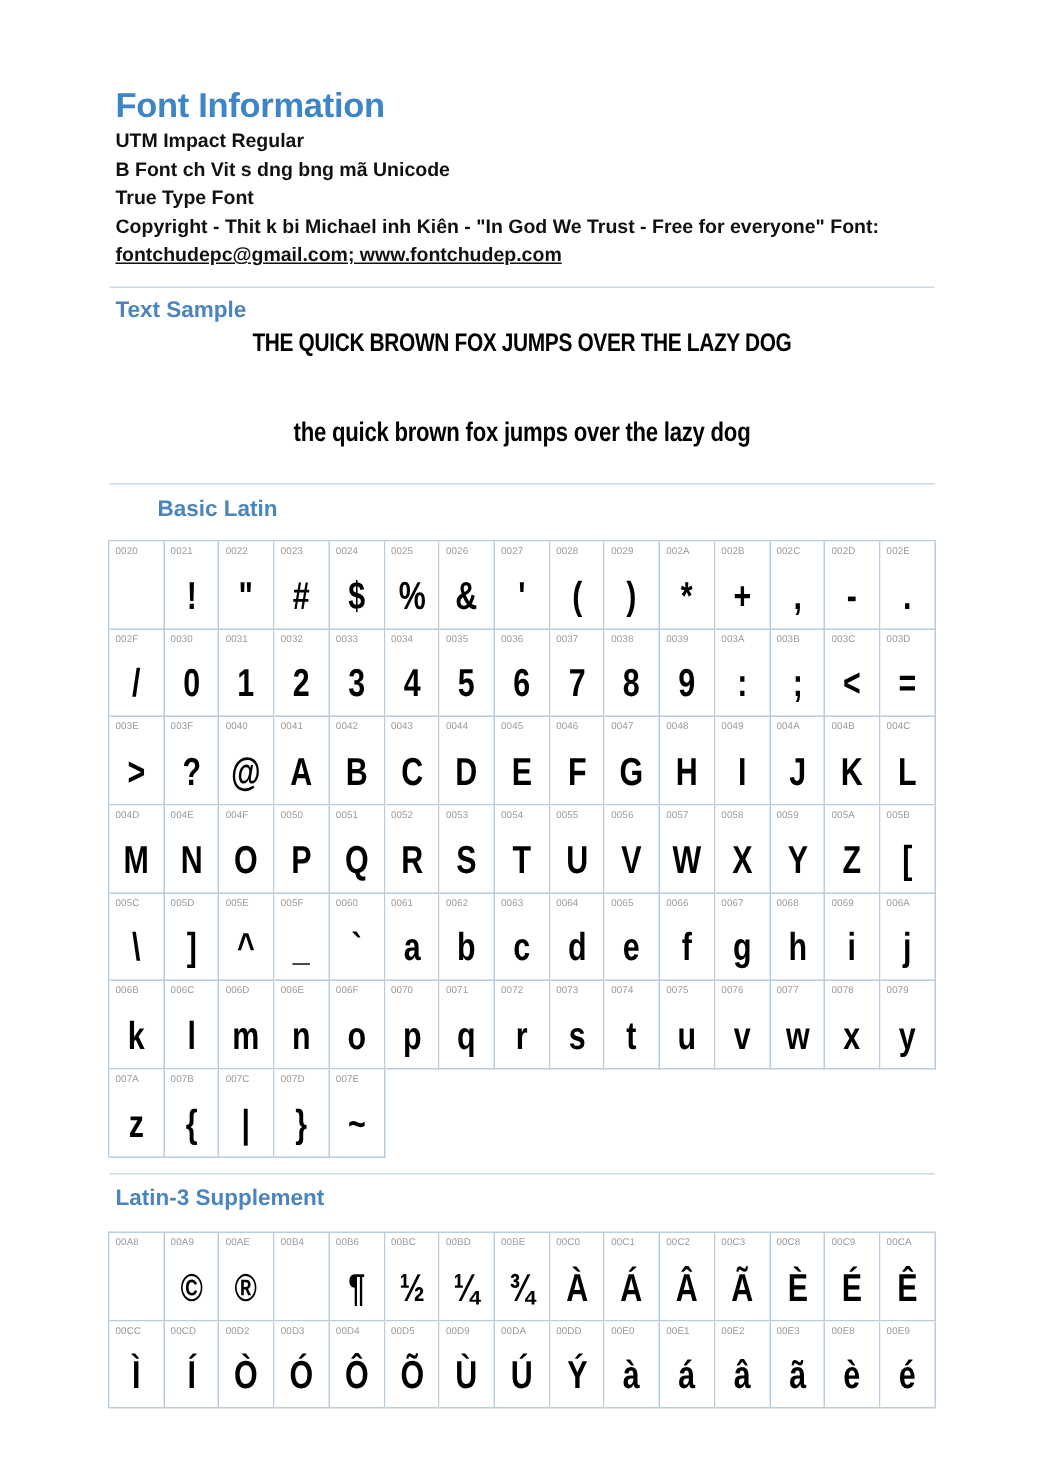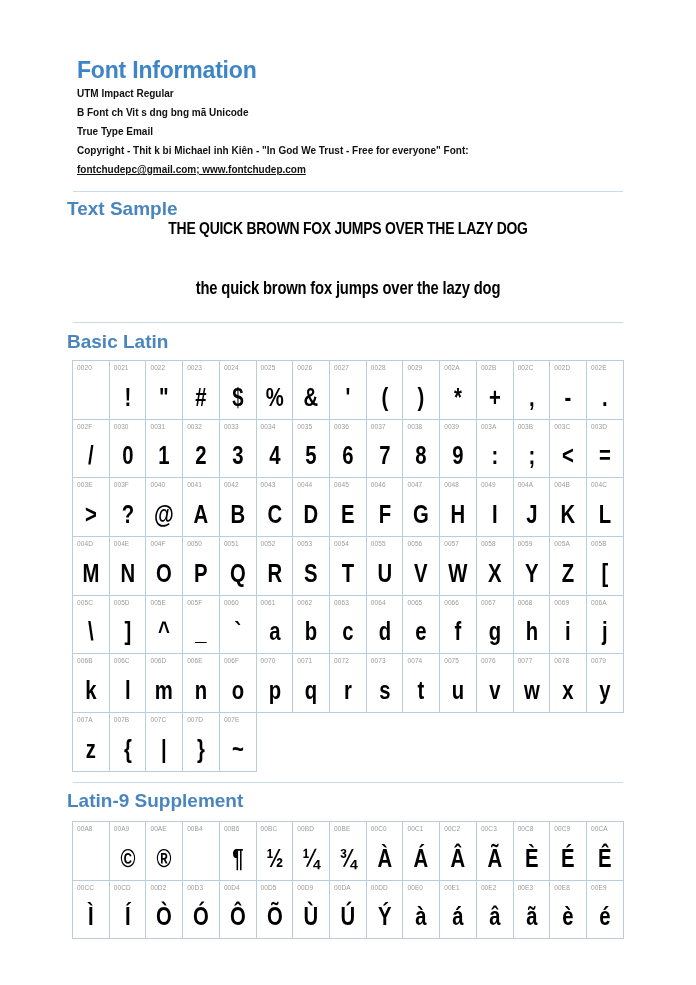--- a/index.html
+++ b/index.html
@@ -9,33 +9,33 @@
     .page { position: absolute; left: 0; top: 0; width: 636px; height: 985px; }
 
     .title {
       position: absolute; left: 77px; top: 57px;
       font-family: "Liberation Sans", sans-serif; font-weight: bold;
       font-size: 23px; color: #3d85c6; letter-spacing: -0.2px;
     }
     .info-line {
       position: absolute; left: 77px;
       font-family: "Liberation Sans", sans-serif; font-weight: bold;
-      font-size: 10px; line-height: 18px; color: #111;
+      font-size: 13px; line-height: 18px; color: #111;
       white-space: nowrap;
     }
 
     .divider {
       position: absolute; left: 73px; width: 550px; height: 1px;
       background: #c9dbea;
     }
 
     .section-heading {
-      position: absolute; left: 67px;
+      position: absolute; left: 77px;
       font-family: "Liberation Sans", sans-serif; font-weight: bold;
-      font-size: 19px; color: #4a86bd;
+      font-size: 15px; color: #4a86bd;
     }
 
     .sample {
       position: absolute; left: 73px; width: 550px; text-align: center;
       font-family: "Liberation Sans Narrow", "Liberation Sans", sans-serif;
       font-weight: bold; color: #000; white-space: nowrap;
       transform-origin: center center;
     }
     .sample-upper { top: 219px; font-size: 17px; transform: scaleX(0.82); letter-spacing: -0.3px; }
     .sample-lower { top: 278px; font-size: 18px; transform: scaleX(0.82); letter-spacing: -0.2px; }
@@ -68,33 +68,33 @@
     }
   </style>
 </head>
 <body>
 
 <div class="page">
 
   <div class="title">Font Information</div>
   <div class="info-line" style="top:85px;">UTM Impact Regular</div>
   <div class="info-line" style="top:104px;text-align:center;">B Font ch Vit s dng bng mã Unicode</div>
-  <div class="info-line" style="top:123px;">True Type Email</div>
+  <div class="info-line" style="top:123px;">True Type Font</div>
   <div class="info-line" style="top:142px;">Copyright - Thit k bi Michael inh Kiên - "In God We Trust - Free for everyone" Font:</div>
   <div class="info-line" style="top:161px;text-decoration:underline;">fontchudepc@gmail.com; www.fontchudep.com</div>
 
   <div class="divider" style="top:191px;"></div>
 
   <div class="section-heading" style="top:198px;">Text Sample</div>
   <div class="sample sample-upper">THE QUICK BROWN FOX JUMPS OVER THE LAZY DOG</div>
   <div class="sample sample-lower">the quick brown fox jumps over the lazy dog</div>
 
   <div class="divider" style="top:322px;"></div>
 
-  <div class="section-heading" style="top:331px;">Basic Latin</div>
+  <div class="section-heading" style="top:331px;margin-left:28px;">Basic Latin</div>
   <div class="grid" id="grid-basic" style="top:360px;">
       <div class="cell">
         <span class="code">0020</span>
         <span class="glyph"> </span>
       </div>
       <div class="cell">
         <span class="code">0021</span>
         <span class="glyph">!</span>
       </div>
       <div class="cell">
@@ -466,21 +466,21 @@
         <span class="glyph">}</span>
       </div>
       <div class="cell">
         <span class="code">007E</span>
         <span class="glyph">~</span>
       </div>
     </div>
 
   <div class="divider" style="top:782px;"></div>
 
-  <div class="section-heading" style="top:790px;">Latin-9 Supplement</div>
+  <div class="section-heading" style="top:790px;">Latin-3 Supplement</div>
   <div class="grid" id="grid-latin1" style="top:821px;">
       <div class="cell">
         <span class="code">00A8</span>
         <span class="glyph"> </span>
       </div>
       <div class="cell">
         <span class="code">00A9</span>
         <span class="glyph">©</span>
       </div>
       <div class="cell">

